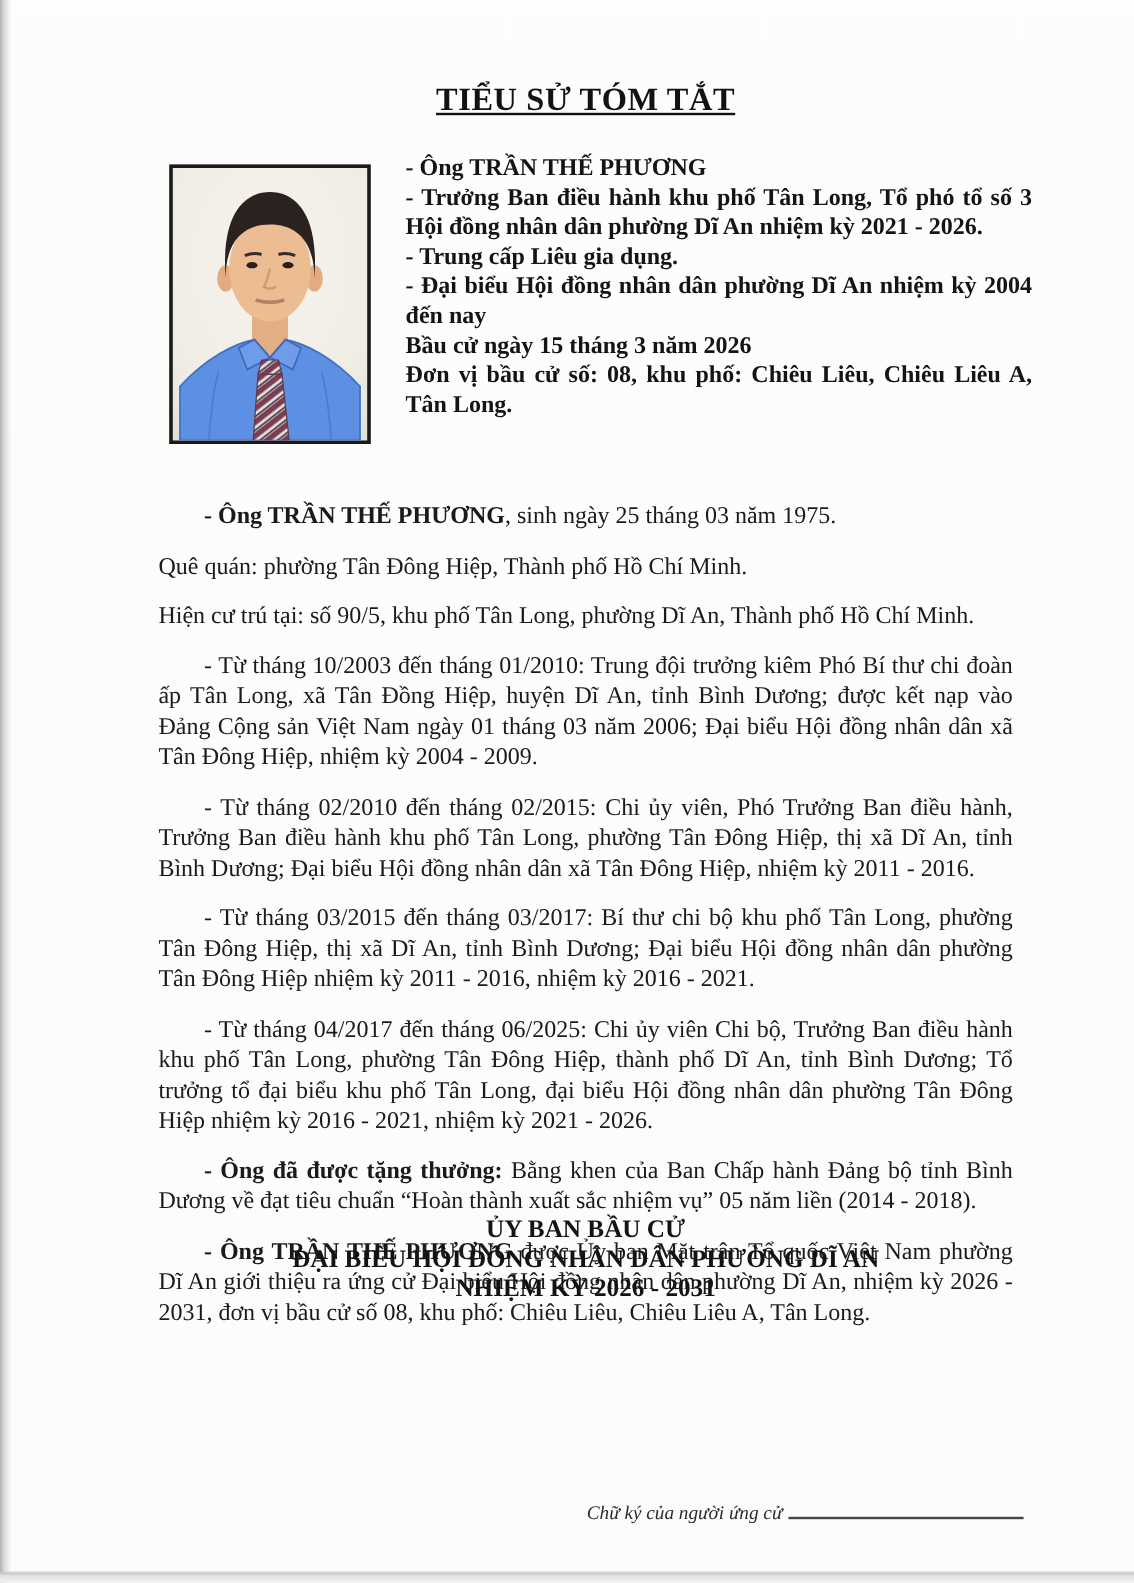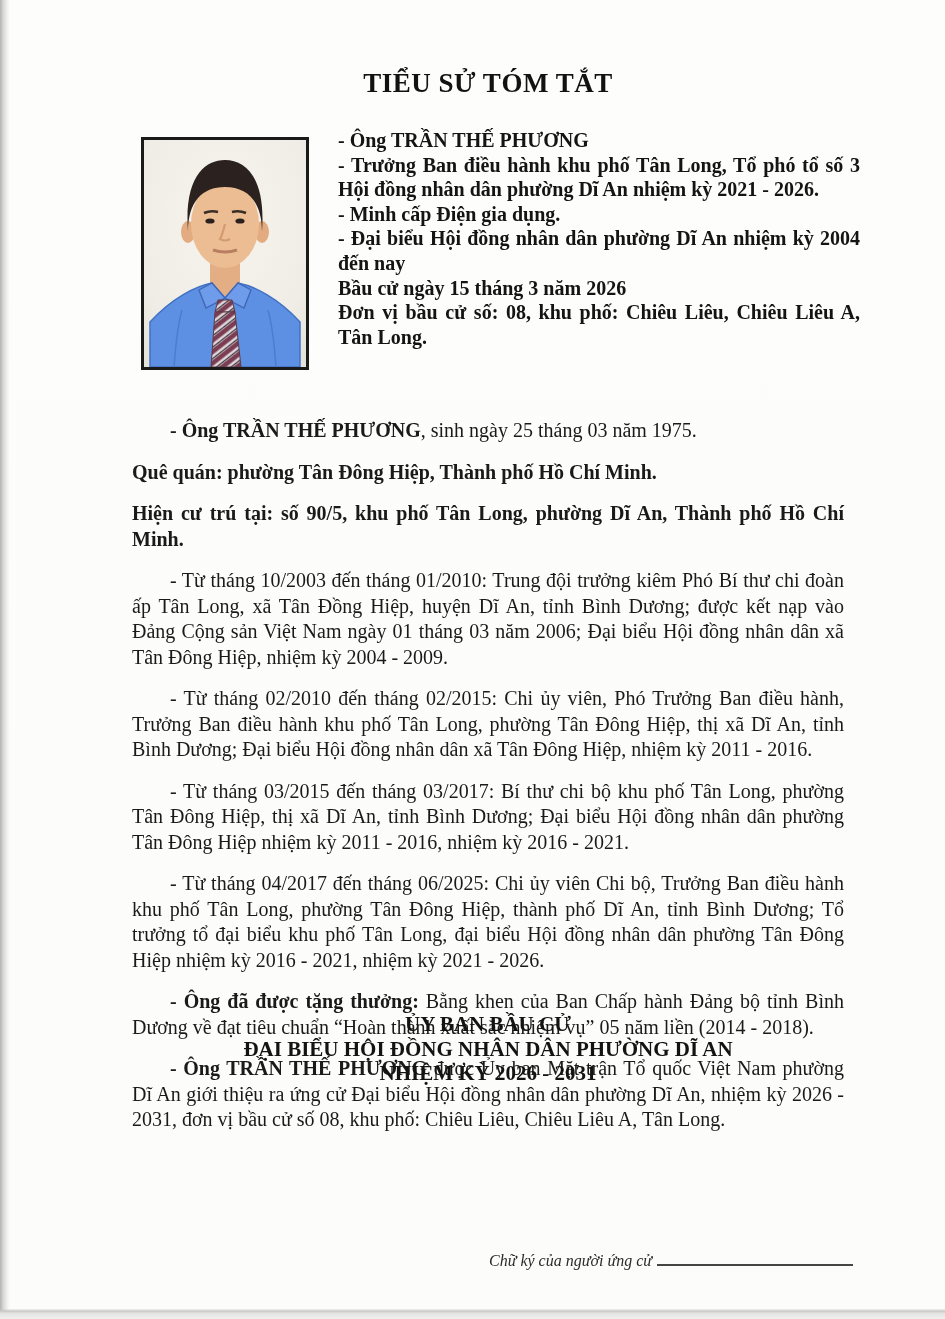--- a/index.html
+++ b/index.html
@@ -20,38 +20,39 @@
     background:linear-gradient(90deg,#b3b3b1 0%,#d9d9d7 35%,#efefed 70%,#fdfdfc 100%);
   }
   .edge-bottom{
     position:absolute; left:0; bottom:0; width:100%; height:15px;
     background:linear-gradient(180deg,rgba(253,253,252,0) 0%,rgba(253,253,252,0) 30%,#c9c9c7 48%,#e3e3e1 62%,#f1f1ef 100%);
   }
   .title{
     position:absolute; top:68px; left:116px; width:744px;
     text-align:center; font-weight:bold; font-size:27px; letter-spacing:.5px;
     color:#121212;
+    text-decoration:underline;
   }
   .photo-frame{
     position:absolute; left:141px; top:137px; width:168px; height:233px;
     border:3px solid #1a1a1a; background:#f2f0ea; overflow:hidden;
   }
   .photo-frame svg{ display:block; width:100%; height:100%; }
   .header-lines{
     position:absolute; left:338px; top:128px; width:522px;
     font-weight:bold; font-size:20px; line-height:24.6px;
     text-align:justify; color:#141414;
   }
   .header-lines p{ margin:0; }
   .bio{
     position:absolute; left:116px; top:402px; width:744px;
     font-size:20px; line-height:25.5px; text-align:justify; color:#1a1a1a;
   }
   .bio p{ margin:16px; text-indent:38px; }
-  .bio p.flush{ text-indent:0;font-weight:bold; }
+  .bio p.flush{ text-indent:0; }
   .bold{ font-weight:bold; }
   .footer{
     position:absolute; top:1012px; left:116px; width:744px;
     text-align:center; font-weight:bold; font-size:21px; line-height:24.5px;
     color:#131313;
   }
   .footer p{ margin:0; }
   .signature{
     position:absolute; top:1252px; left:489px;
     font-style:italic; font-size:16px; color:#2a2a2a; white-space:nowrap;
@@ -113,21 +114,21 @@
       <path d="M94,143 L81,158 L100,168 L107,150 Z" fill="#6f9cea" stroke="#3f69b8" stroke-width="1.4"></path>
 
       <polygon points="74,160 88,160 91,172 71,172" fill="url(#tieStripes)" stroke="#5d3b47" stroke-width="1"></polygon>
       <polygon points="71,172 91,172 97,227 67,227" fill="url(#tieStripes)" stroke="#5d3b47" stroke-width="1"></polygon>
     </svg>
   </div>
 
   <div class="header-lines">
     <p>- Ông TRẦN THẾ PHƯƠNG</p>
     <p>- Trưởng Ban điều hành khu phố Tân Long, Tổ phó tổ số 3 Hội đồng nhân dân phường Dĩ An nhiệm kỳ 2021 - 2026.</p>
-    <p>- Minh cấp Điện gia dụng.</p>
+    <p>- Trung cấp Liêu gia dụng.</p>
     <p>- Đại biểu Hội đồng nhân dân phường Dĩ An nhiệm kỳ 2004 đến nay</p>
     <p>Bầu cử ngày 15 tháng 3 năm 2026</p>
     <p>Đơn vị bầu cử số: 08, khu phố: Chiêu Liêu, Chiêu Liêu A, Tân Long.</p>
   </div>
 
   <div class="bio">
     <p><span class="bold">- Ông TRẦN THẾ PHƯƠNG</span><span>, sinh ngày 25 tháng 03 năm 1975.</span></p>
     <p class="flush">Quê quán: phường Tân Đông Hiệp, Thành phố Hồ Chí Minh.</p>
     <p class="flush">Hiện cư trú tại: số 90/5, khu phố Tân Long, phường Dĩ An, Thành phố Hồ Chí Minh.</p>
     <p>- Từ tháng 10/2003 đến tháng 01/2010: Trung đội trưởng kiêm Phó Bí thư chi đoàn ấp Tân Long, xã Tân Đồng Hiệp, huyện Dĩ An, tỉnh Bình Dương; được kết nạp vào Đảng Cộng sản Việt Nam ngày 01 tháng 03 năm 2006; Đại biểu Hội đồng nhân dân xã Tân Đông Hiệp, nhiệm kỳ 2004 - 2009.</p>

